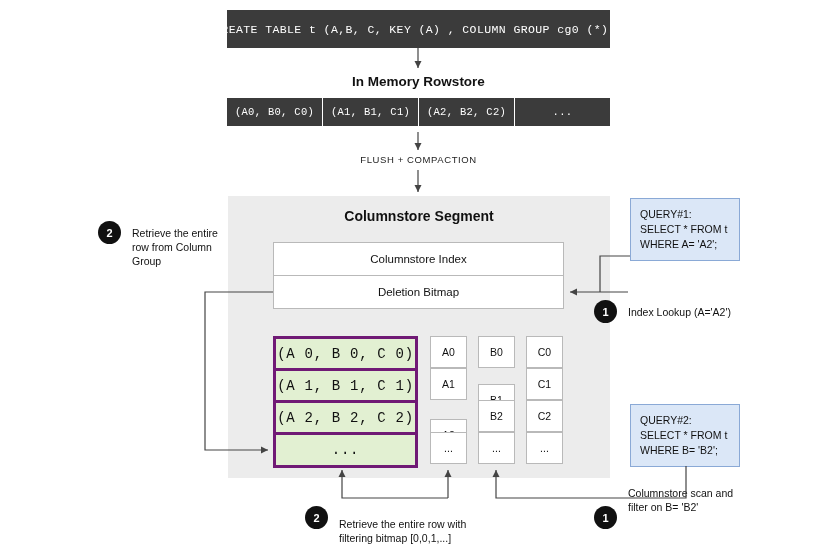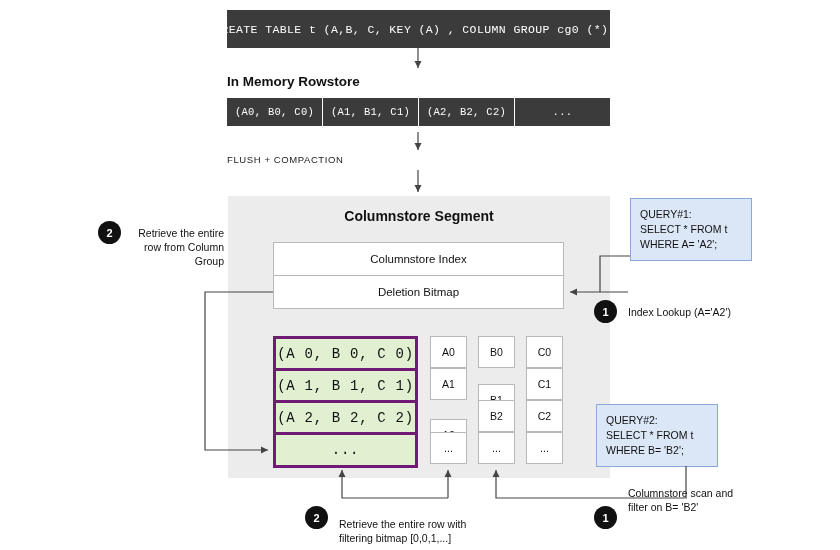--- a/index.html
+++ b/index.html
@@ -37,20 +37,21 @@
     font-size: 11.5px;
     letter-spacing: 0.4px;
     white-space: nowrap;
   }
 
   
   .rowstore-title {
     left: 227px;
     top: 74px;
     width: 383px;
+    text-align: center;
     font-size: 13.5px;
     font-weight: bold;
     color: #111111;
   }
   .rowstore-bar {
     left: 227px;
     top: 98px;
     width: 383px;
     height: 28px;
     background: #3b3b3b;
@@ -66,20 +67,21 @@
     justify-content: center;
     border-right: 1px solid #ffffff;
     letter-spacing: 0.3px;
   }
   .rowstore-cell:last-child { border-right: none; }
 
   .flush-label {
     left: 227px;
     top: 154px;
     width: 383px;
+    text-align: center;
     font-size: 9.5px;
     letter-spacing: 0.6px;
     color: #222222;
   }
 
   
   .segment {
     left: 228px;
     top: 196px;
     width: 382px;
@@ -134,21 +136,21 @@
     border: 1px solid #b9b9b9;
     display: flex;
     align-items: center;
     justify-content: center;
     font-size: 10.5px;
     color: #111111;
   }
 
   
   .query-box {
-    width: 122px;
+    width: 110px;
     background: #dbe7f7;
     border: 1px solid #8aa9d6;
     padding: 8px 9px;
     font-size: 10.5px;
     line-height: 15px;
     color: #111111;
     box-sizing: border-box;
   }
   .query-box div { white-space: nowrap; }
 
@@ -222,31 +224,31 @@
   <div class="abs col-cell" style="left:526px; top:368px;">C1</div>
   <div class="abs col-cell" style="left:526px; top:400px;">C2</div>
   <div class="abs col-cell" style="left:526px; top:432px;">...</div>
 
   <div class="abs query-box" style="left:630px; top:198px;">
     <div>QUERY#1:</div>
     <div>SELECT * FROM t</div>
     <div>WHERE A= 'A2';</div>
   </div>
 
-  <div class="abs query-box" style="left:596px; top:404px;">
+  <div class="abs query-box" style="left:630px; top:404px;">
     <div>QUERY#2:</div>
     <div>SELECT * FROM t</div>
     <div>WHERE B= 'B2';</div>
   </div>
 
   <div class="abs badge" style="left:594px; top:300px;">1</div>
   <div class="abs note" style="left:628px; top:305px; width:150px;">Index Lookup (A='A2')</div>
 
   <div class="abs badge" style="left:98px; top:221px;">2</div>
-  <div class="abs note" style="left:132px; top:226px; width:92px;text-align:right;">Retrieve the entire row from Column Group</div>
+  <div class="abs note" style="left:132px; top:226px; width:92px;">Retrieve the entire row from Column Group</div>
 
   <div class="abs badge" style="left:594px; top:506px;">1</div>
   <div class="abs note" style="left:628px; top:486px; width:110px;">Columnstore scan and filter on B= 'B2'</div>
 
   <div class="abs badge" style="left:305px; top:506px;">2</div>
   <div class="abs note" style="left:339px; top:506px; width:150px;margin-top:11px;">Retrieve the entire row with filtering bitmap [0,0,1,...]</div>
 
   <svg class="abs overlay" viewBox="0 0 840 550">
     <defs>
       <marker id="arrow" markerWidth="8" markerHeight="8" refX="6" refY="3" orient="auto" markerUnits="strokeWidth">

